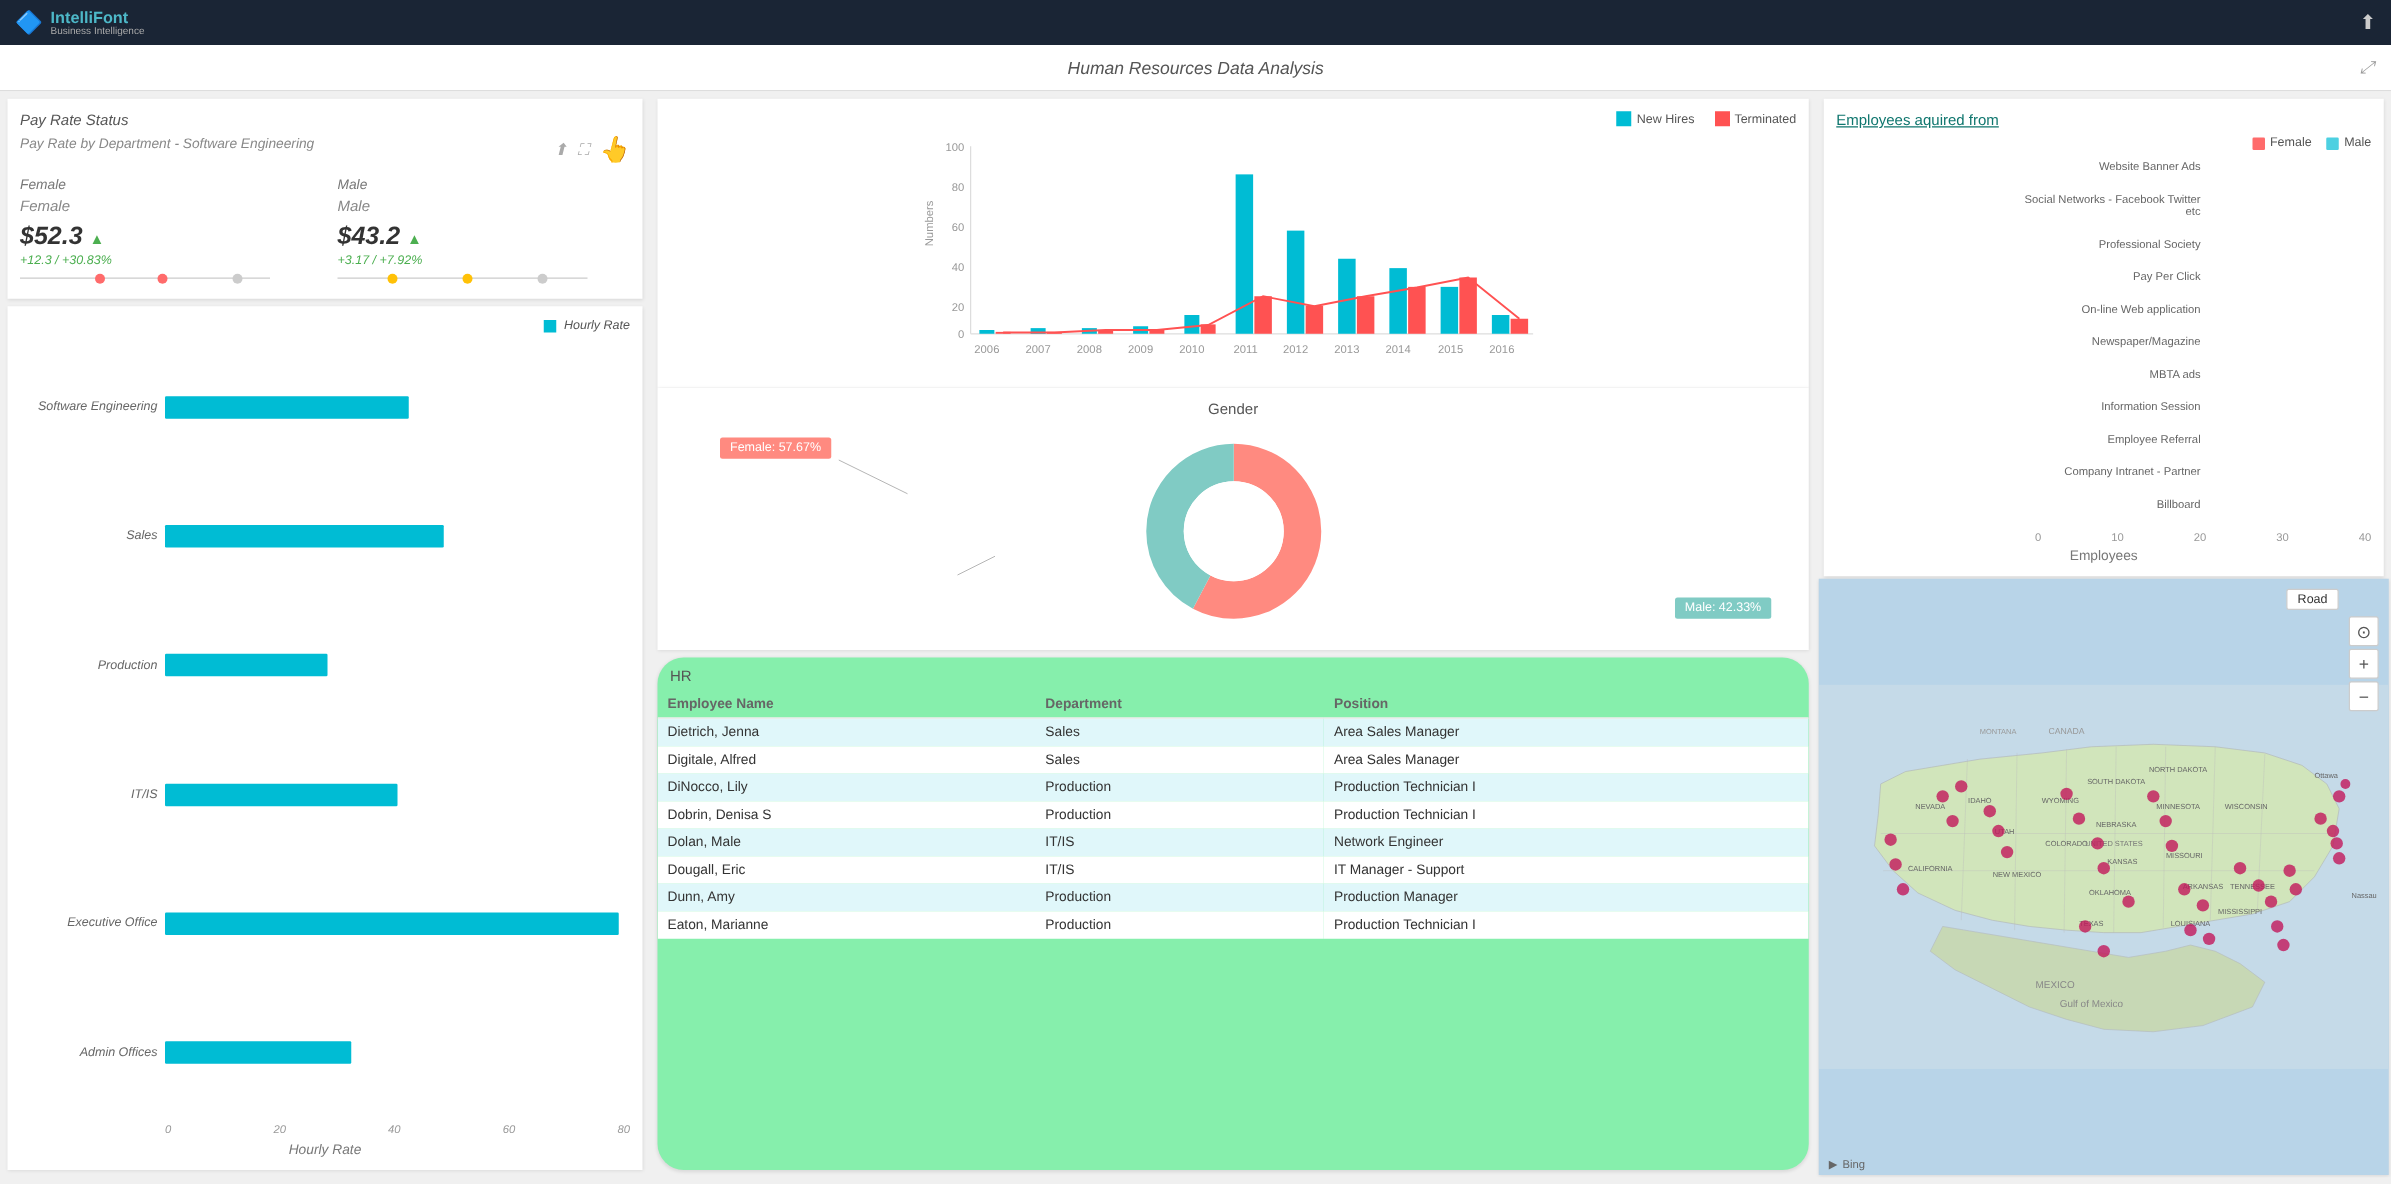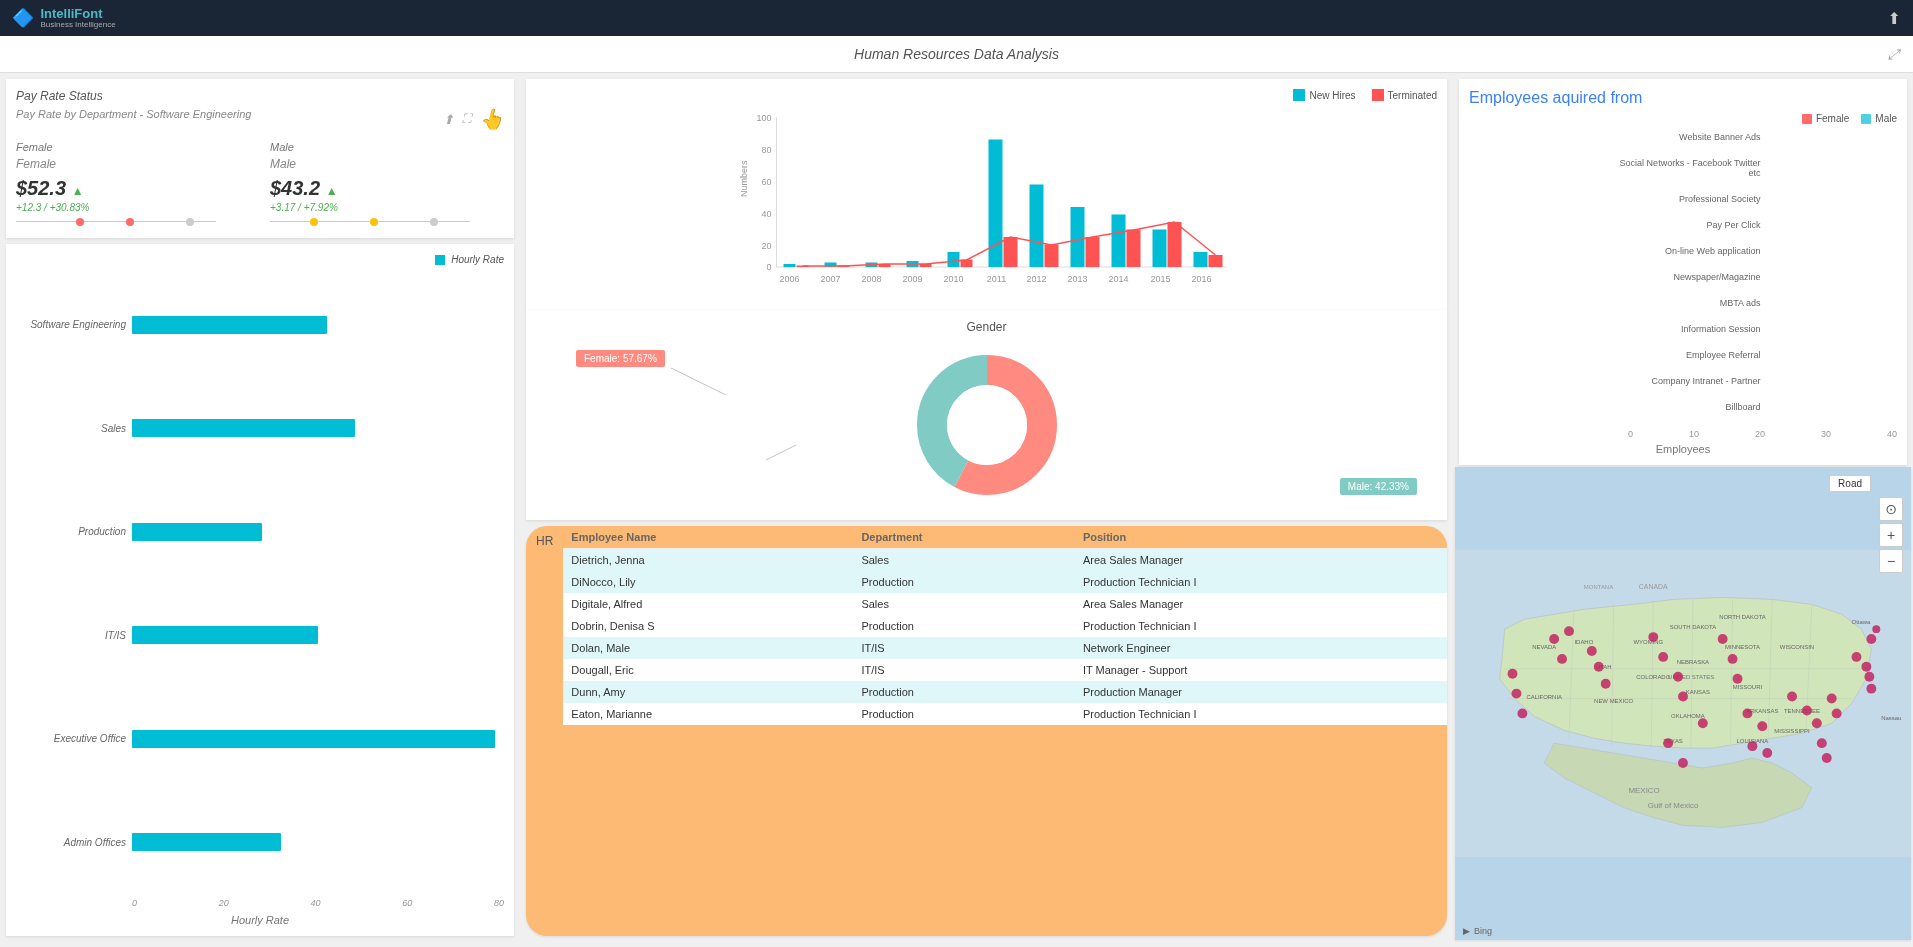--- a/index.html
+++ b/index.html
@@ -128,27 +128,27 @@
       margin: 0 6px;
       padding: 10px;
       box-shadow: 0 1px 3px rgba(0,0,0,0.1);
     }
     .gender-title { text-align: center; font-size: 12px; color: #555; margin-bottom: 6px; }
     .gender-chart-container { display: flex; justify-content: center; align-items: center; position: relative; height: 170px; }
 
     
     .hr-panel {
       flex: 1;
-      background: #fdba74;
+      background: #86efac;
       margin: 6px;
       padding: 0;
       box-shadow: 0 1px 3px rgba(0,0,0,0.1);
       overflow: hidden;
       display: flex;
-      flex-direction: row;
+      flex-direction: column;
       border-radius: 21px;
     }
     .hr-panel-title { font-size: 12px; color: #555; padding: 8px 10px 4px; }
     .hr-table { width: 100%; border-collapse: collapse; font-size: 11px; }
     .hr-table thead th {
       text-align: left;
       padding: 5px 8px;
       color: #666;
       border-bottom: 1px solid #eee;
       font-weight: 600;
@@ -167,21 +167,21 @@
     }
 
     
     .acquired-panel {
       flex: 0 0 auto;
       background: #fff;
       margin: 6px 6px 0 6px;
       padding: 10px;
       box-shadow: 0 1px 3px rgba(0,0,0,0.1);
     }
-    .acquired-title { font-size: 16px; color: #3b82f6; margin-bottom: 6px; }
+    .acquired-title { font-size: 12px; color: #0f766e; margin-bottom: 6px; text-decoration: underline; }
 
     .acquired-legend { display: flex; gap: 12px; justify-content: flex-end; margin-bottom: 8px; }
     .acq-legend-item { display: flex; align-items: center; gap: 4px; font-size: 10px; color: #555; }
     .acq-dot-female { width: 10px; height: 10px; background: #ff6b6b; border-radius: 1px; }
     .acq-dot-male { width: 10px; height: 10px; background: #4dd0e1; border-radius: 1px; }
 
     .acq-chart { display: flex; flex-direction: column; gap: 3px; }
     .acq-row { display: flex; align-items: center; gap: 4px; flex-direction: column; }
     .acq-row-label { font-size: 9px; color: #666; width: 155px; text-align: right; flex-shrink: 0; }
     .acq-bars { display: flex; gap: 1px; flex: 1; }
@@ -504,29 +504,29 @@
               <th>Department</th>
               <th>Position</th>
             </tr>
           </thead>
           <tbody id="hr-tbody">
           <tr style="background: rgb(224, 247, 250);">
       <td>Dietrich, Jenna</td>
       <td>Sales</td>
       <td>Area Sales Manager</td>
     </tr>
+              <tr style="background: rgb(255, 255, 255);">
+      <td>Digitale, Alfred</td>
+      <td>Sales</td>
+      <td>Area Sales Manager</td>
+    </tr>
               <tr style="background: rgb(224, 247, 250);">
       <td>DiNocco, Lily</td>
       <td>Production</td>
       <td>Production Technician I</td>
-    </tr>
-              <tr style="background: rgb(255, 255, 255);">
-      <td>Digitale, Alfred</td>
-      <td>Sales</td>
-      <td>Area Sales Manager</td>
     </tr>
               <tr style="background: rgb(255, 255, 255);">
       <td>Dobrin, Denisa S</td>
       <td>Production</td>
       <td>Production Technician I</td>
     </tr>
               <tr style="background: rgb(224, 247, 250);">
       <td>Dolan, Male</td>
       <td>IT/IS</td>
       <td>Network Engineer</td>

